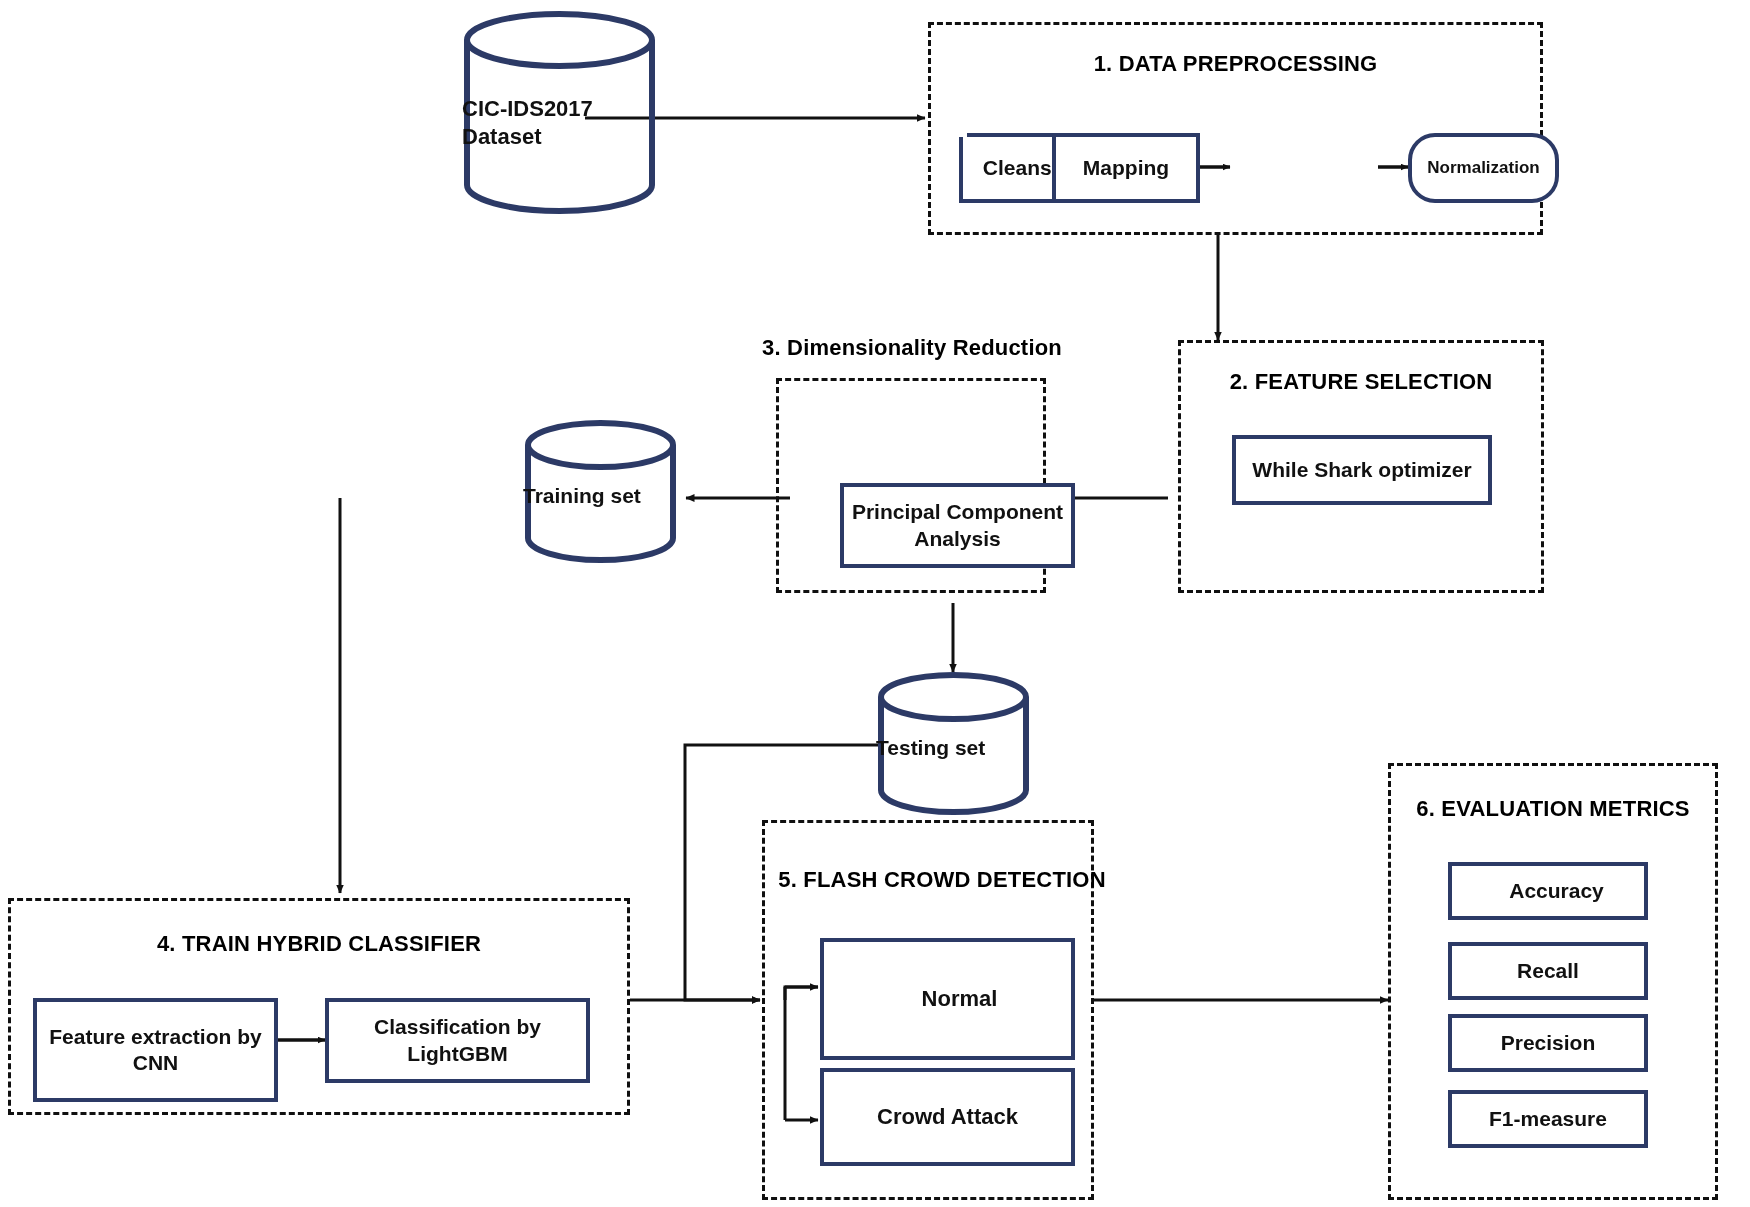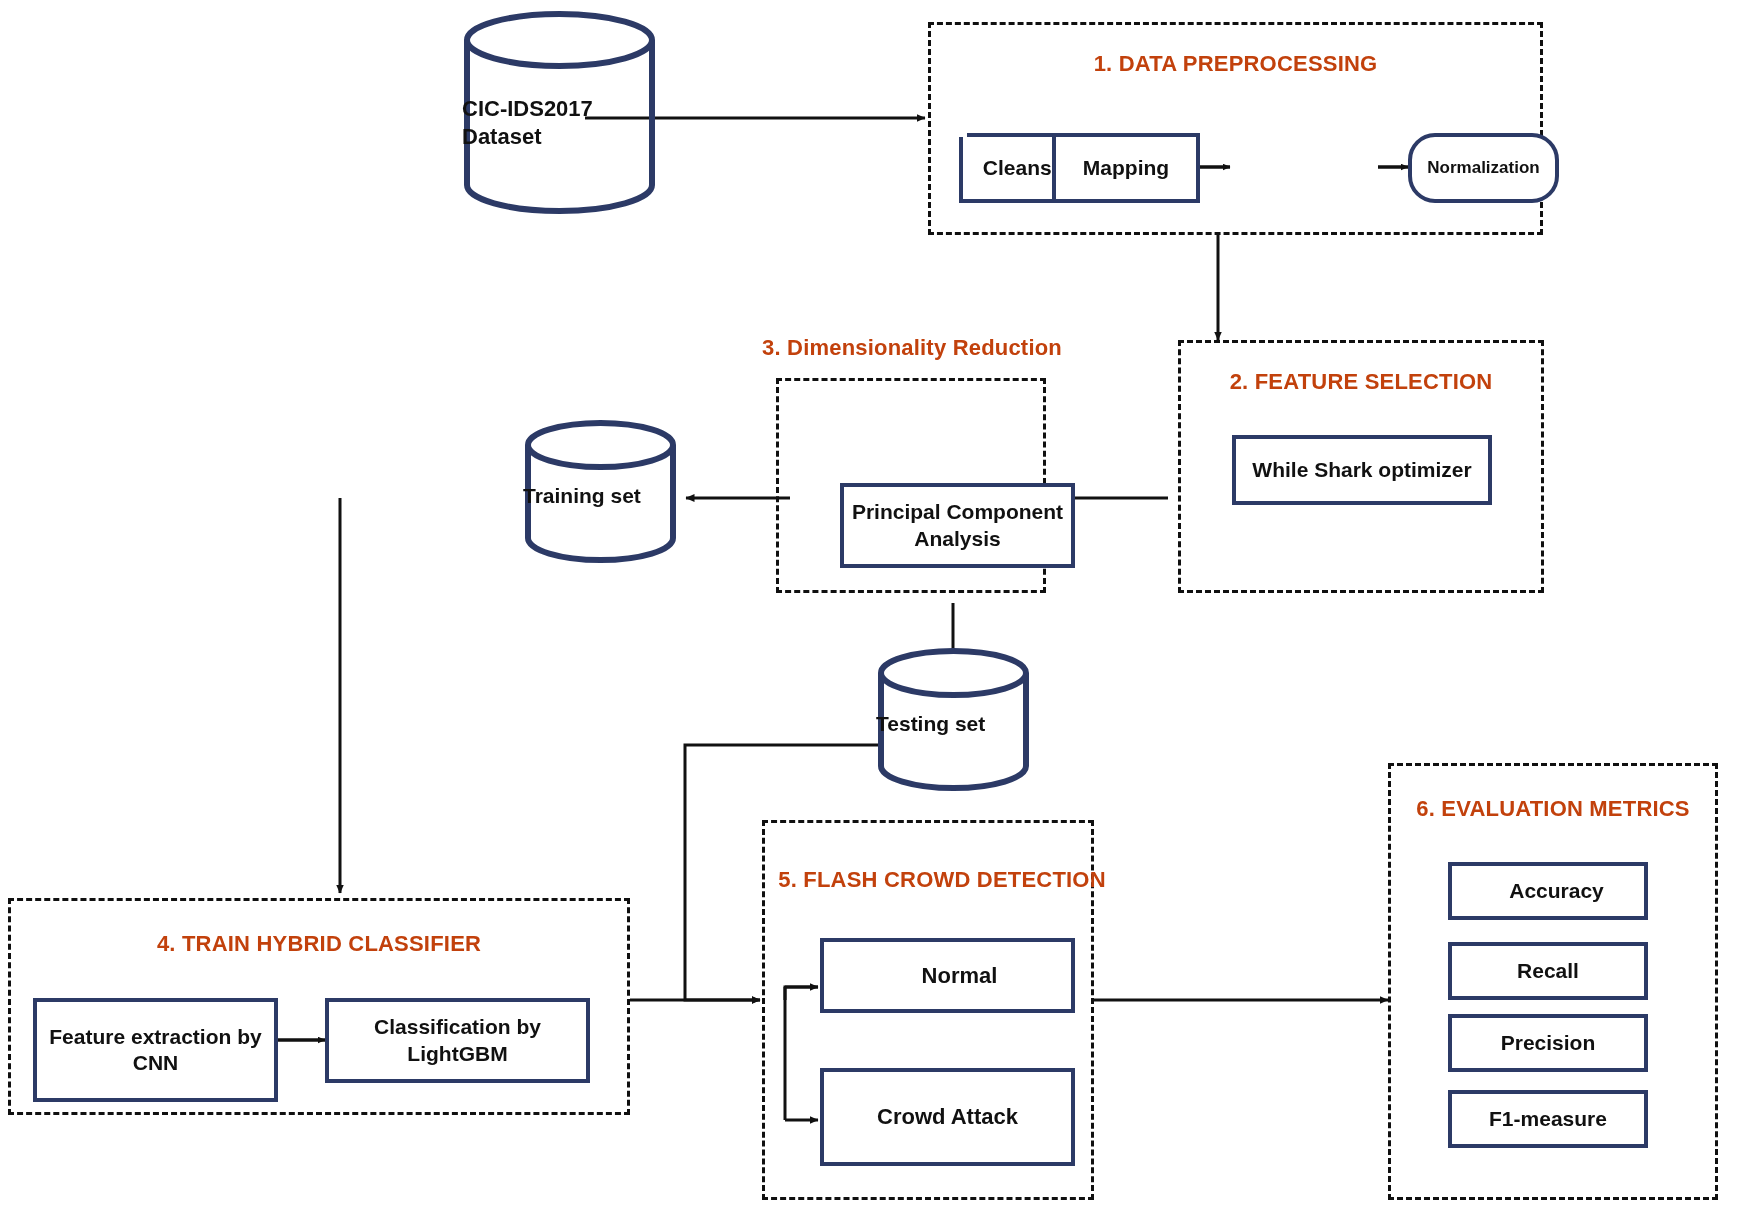--- a/index.html
+++ b/index.html
@@ -31,21 +31,21 @@
     border: 3px dashed #101010;
     box-sizing: border-box;
     background: transparent;
   }
   .group-title {
     position: absolute;
     left: 0;
     right: 0;
     text-align: center;
     font-weight: bold;
-    color: #c2410c;
+    color: #000000;
     letter-spacing: 0.2px;
     white-space: nowrap;
   }
   
   .box {
     position: absolute;
     border: 4px solid #2c3a66;
     background: #ffffff;
     box-sizing: border-box;
     display: flex;
@@ -142,21 +142,21 @@
       <path d="M5,25 L5,118" stroke="#2c3a66" stroke-width="6" fill="none"></path>
       <path d="M150,25 L150,118" stroke="#2c3a66" stroke-width="6" fill="none"></path>
       <path d="M5,118 A 72.5 22 0 0 0 150,118" stroke="#2c3a66" stroke-width="6" fill="none"></path>
       <ellipse cx="77.5" cy="25" rx="72.5" ry="22" stroke="#2c3a66" stroke-width="6" fill="#ffffff"></ellipse>
     </svg>
     <div class="cyl-label" style="top:63px; font-size:21px;">
       <div>Training set</div>
     </div>
   </div>
 
-  <div class="cyl" style="left:876px; top:648px; width:155px; height:145px;">
+  <div class="cyl" style="left:876px; top:672px; width:155px; height:145px;">
     <svg width="155" height="145" viewBox="0 0 155 145">
       <path d="M5,25 L5,118" stroke="#2c3a66" stroke-width="6" fill="none"></path>
       <path d="M150,25 L150,118" stroke="#2c3a66" stroke-width="6" fill="none"></path>
       <path d="M5,118 A 72.5 22 0 0 0 150,118" stroke="#2c3a66" stroke-width="6" fill="none"></path>
       <ellipse cx="77.5" cy="25" rx="72.5" ry="22" stroke="#2c3a66" stroke-width="6" fill="#ffffff"></ellipse>
     </svg>
     <div class="cyl-label" style="top:63px; font-size:21px;">
       <div>Testing set</div>
     </div>
   </div>
@@ -191,21 +191,21 @@
     <span>CNN</span>
   </div>
   <div class="box" style="left:325px; top:998px; width:265px; height:85px; font-size:21px; flex-direction:column;">
     <span>Classification by</span>
     <span>LightGBM</span>
   </div>
 
   <div class="group" style="left:762px; top:820px; width:332px; height:380px;">
     <div class="group-title" style="top:44px; font-size:22px; width:430px; left:-38px;">5. FLASH CROWD DETECTION</div>
   </div>
-  <div class="box" style="left:820px; top:938px; width:255px; height:75px; font-size:22px;padding-left:28px;">Normal</div>
+  <div class="box" style="left:820px; top:938px; width:255px; height:122px; font-size:22px;padding-left:28px;">Normal</div>
   <div class="box" style="left:820px; top:1068px; width:255px; height:98px; font-size:22px;">Crowd Attack</div>
 
   <div class="group" style="left:1388px; top:763px; width:330px; height:437px;">
     <div class="group-title" style="top:30px; font-size:22px;">6. EVALUATION METRICS</div>
   </div>
   <div class="box" style="left:1448px; top:862px; width:200px; height:58px; font-size:21px;padding-left:21px;">Accuracy</div>
   <div class="box" style="left:1448px; top:942px; width:200px; height:58px; font-size:21px;">Recall</div>
   <div class="box" style="left:1448px; top:1014px; width:200px; height:58px; font-size:21px;">Precision</div>
   <div class="box" style="left:1448px; top:1090px; width:200px; height:58px; font-size:21px;">F1-measure</div>
 

